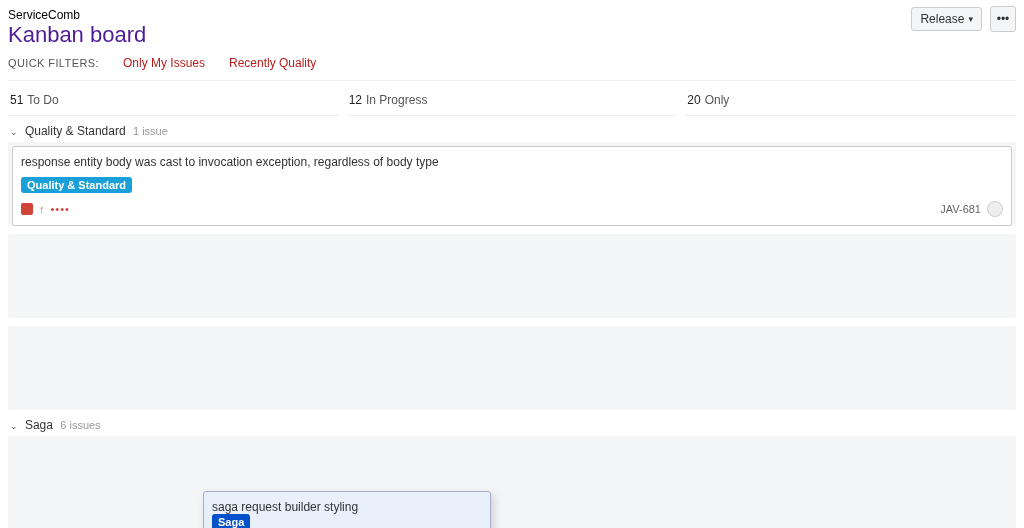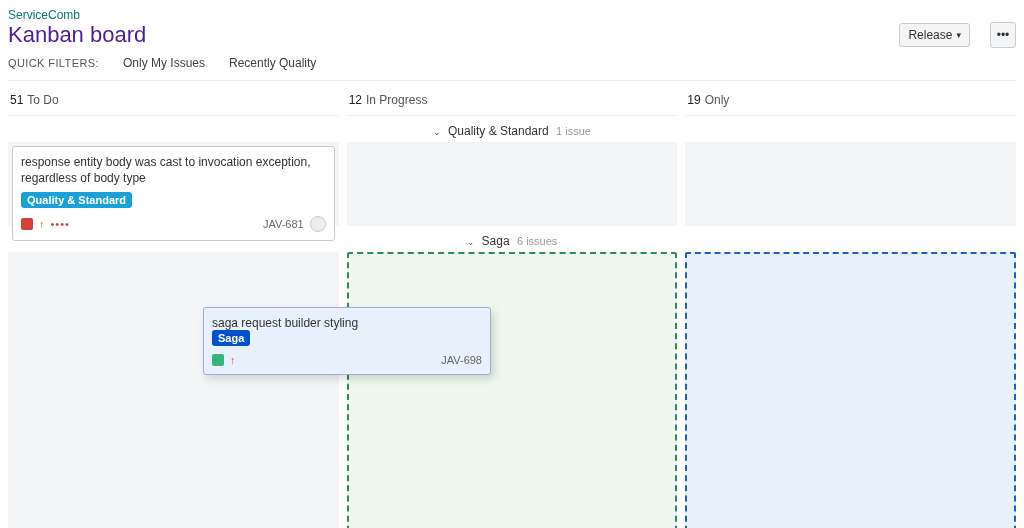--- a/index.html
+++ b/index.html
@@ -1,34 +1,34 @@
 <!DOCTYPE html>
 <html><head>
 <meta charset="utf-8">
 <style>
   * { box-sizing: border-box; }
   html, body { margin:0; padding:0; font-family: -apple-system, BlinkMacSystemFont, "Segoe UI", Helvetica, Arial, sans-serif; color:#333; background:#fff; font-size:13px; }
   .wrap { padding:6px 8px 0 8px; }
   .top { display:flex; justify-content:space-between; align-items:flex-start; }
-  .proj { font-size:12px; color:#0f766e; margin:2px 0 0 0; }
+  .proj { font-size:12px; color:#000000; margin:2px 0 0 0; }
   .title { font-size:22px; font-weight:400; margin:0 0 4px 0; color:#4c1d95; }
-  .actions { display:flex; gap:20px; align-items:center; margin-top:16px;}
+  .actions { display:flex; gap:8px; align-items:center; margin-top:0;}
   .btn { background:#f4f5f7; border:1px solid #ccc; border-radius:3px; padding:4px 8px; font-size:12px; color:#333; display:inline-flex; align-items:center; gap:4px; cursor:pointer;}
   .btn .caret { font-size:9px;}
   .iconbtn { width:26px; height:26px; justify-content:center; }
   .qf { font-size:11px; padding:4px 0 10px 0; display:flex; gap:24px; align-items:center; border-bottom:1px solid #eee;}
   .qf .lbl { color:#555; letter-spacing:0.4px;}
-  .qf a { color:#404040; text-decoration:none; cursor:pointer; font-size:12px;}
+  .qf a { color:#b91c1c; text-decoration:none; cursor:pointer; font-size:12px;}
   .cols { display:grid; grid-template-columns:1fr 1fr 1fr; gap:8px; margin-top:8px;}
   .colhdr { font-size:12px; color:#555; padding:4px 2px 8px 2px; border-bottom:1px solid #eee;}
   .colhdr b { color:#222; font-weight:400; margin-right:4px;}
-  .swim-hdr { font-size:12px; color:#333; padding:8px 2px 4px 2px;text-align:center;}
+  .swim-hdr { font-size:12px; color:#333; padding:8px 2px 4px 2px;}
   .swim-hdr .chev { display:inline-block; font-size:9px; color:#555; margin-right:4px;}
   .swim-hdr .cnt { color:#999; font-size:11px; margin-left:4px;}
-  .lane { display:grid; grid-template-columns:1fr 1fr 1fr; gap:8px;}
+  .lane { display:grid; grid-template-columns:1fr; gap:8px;}
   .col-body { background:#f4f5f7; border-radius:2px; min-height:80px; padding:0; position:relative;}
   .lane.qs .col-body { height:84px;}
   .lane.saga { position:relative; }
   .lane.saga .col-body { height:290px;}
   .drop-green { border:2px dashed #2e8b57; background:#eef8ef !important;}
   .drop-blue { border:2px dashed #1e5fbf; background:#e8f0fb !important;}
   .card { background:#fff; border:1px solid #ccc; border-radius:3px; padding:8px; margin:4px; font-size:12px; color:#333;}
   .card .summary { margin-bottom:6px; line-height:1.3;}
   .tag { display:inline-block; padding:2px 6px; border-radius:3px; color:#fff; font-size:11px; font-weight:600;}
   .tag.qs { background:#1aa0d9;}
@@ -71,21 +71,21 @@
   </div>
 
   <div class="cols">
     <div class="colhdr">
       <b>51</b><span>To Do</span>
     </div>
     <div class="colhdr">
       <b>12</b><span>In Progress</span>
     </div>
     <div class="colhdr">
-      <b>19</b><span>Only</span>
+      <b>20</b><span>Only</span>
     </div>
   </div>
 
   <div class="swim-hdr">
     <span class="chev">⌄</span>
     <span>Quality &amp; Standard</span>
     <span class="cnt">1 issue</span>
   </div>
   <div class="lane qs">
     <div class="col-body">

